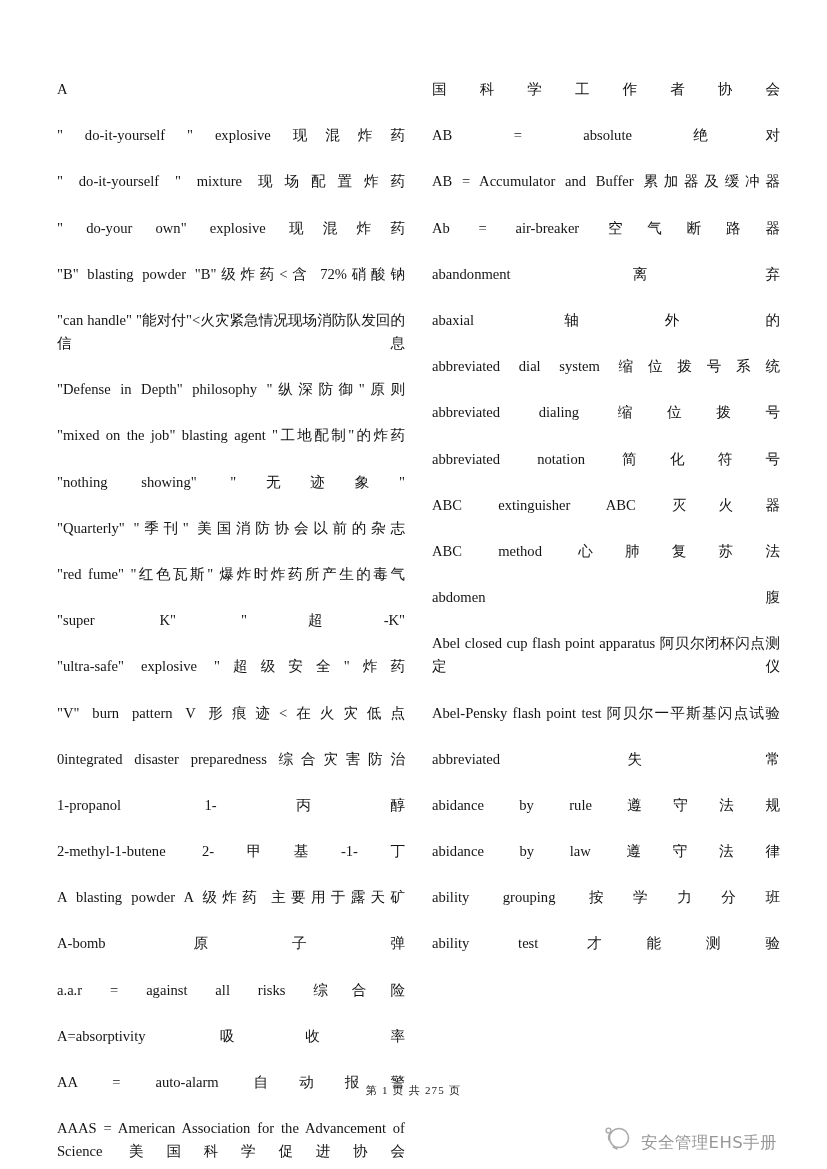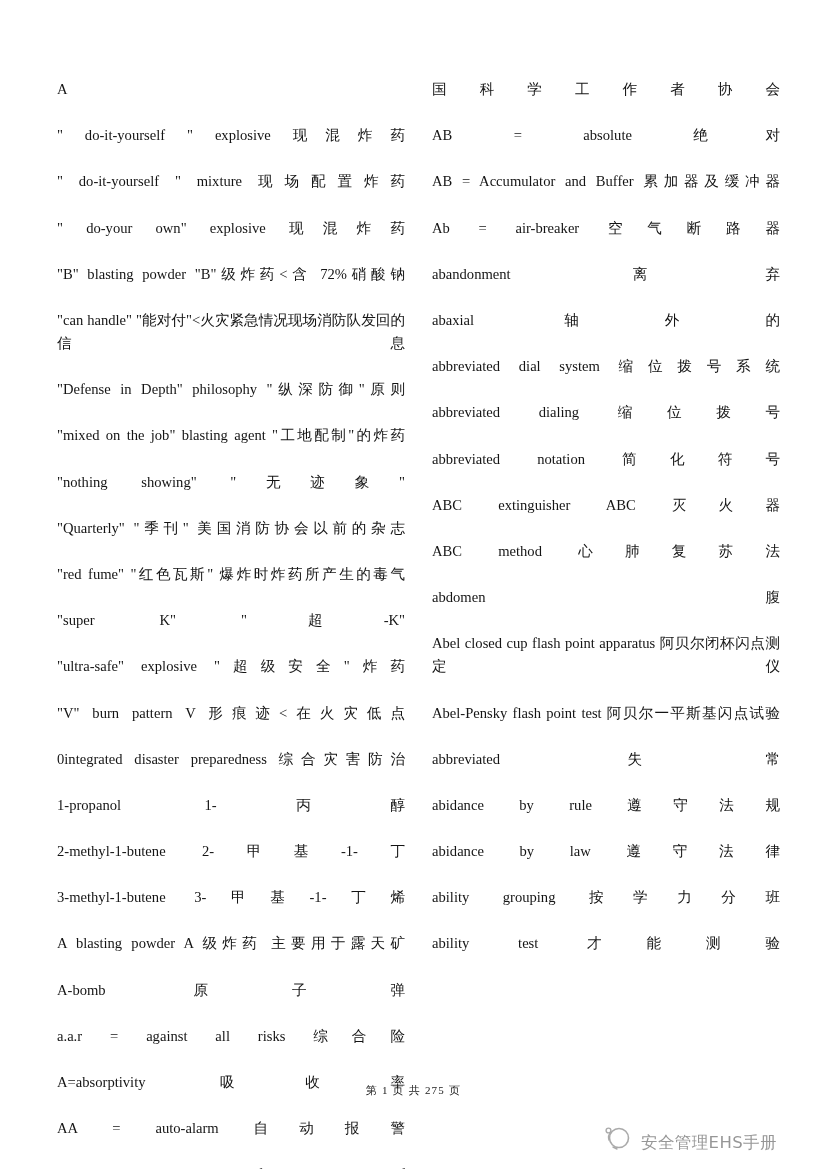--- a/index.html
+++ b/index.html
@@ -107,21 +107,20 @@
       <p class="entry">"mixed on the job" blasting agent "工地配制"的炸药</p>
       <p class="entry">"nothing showing" "无迹象"</p>
       <p class="entry">"Quarterly" "季刊"  美国消防协会以前的杂志</p>
       <p class="entry">"red fume" "红色瓦斯"  爆炸时炸药所产生的毒气</p>
       <p class="entry">"super K" "超-K"</p>
       <p class="entry">"ultra-safe" explosive "超级安全"炸药</p>
       <p class="entry">"V" burn pattern V 形痕迹&lt;在火灾低点</p>
       <p class="entry">0integrated disaster preparedness  综合灾害防治</p>
       <p class="entry">1-propanol 1-丙醇</p>
       <p class="entry">2-methyl-1-butene 2-甲基-1-丁</p>
-      <p class="entry">3-methyl-1-butene 3-甲基-1-丁烯</p>
       <p class="entry">A blasting powder  A 级炸药  主要用于露天矿</p>
       <p class="entry">A-bomb  原子弹</p>
       <p class="entry">a.a.r = against all risks  综合险</p>
       <p class="entry">A=absorptivity  吸收率</p>
       <p class="entry">AA = auto-alarm  自动报警</p>
       <p class="entry">AAAS = American Association for the Advancement of Science  美国科学促进协会</p>
 
     </div>
 
     <div class="column">

